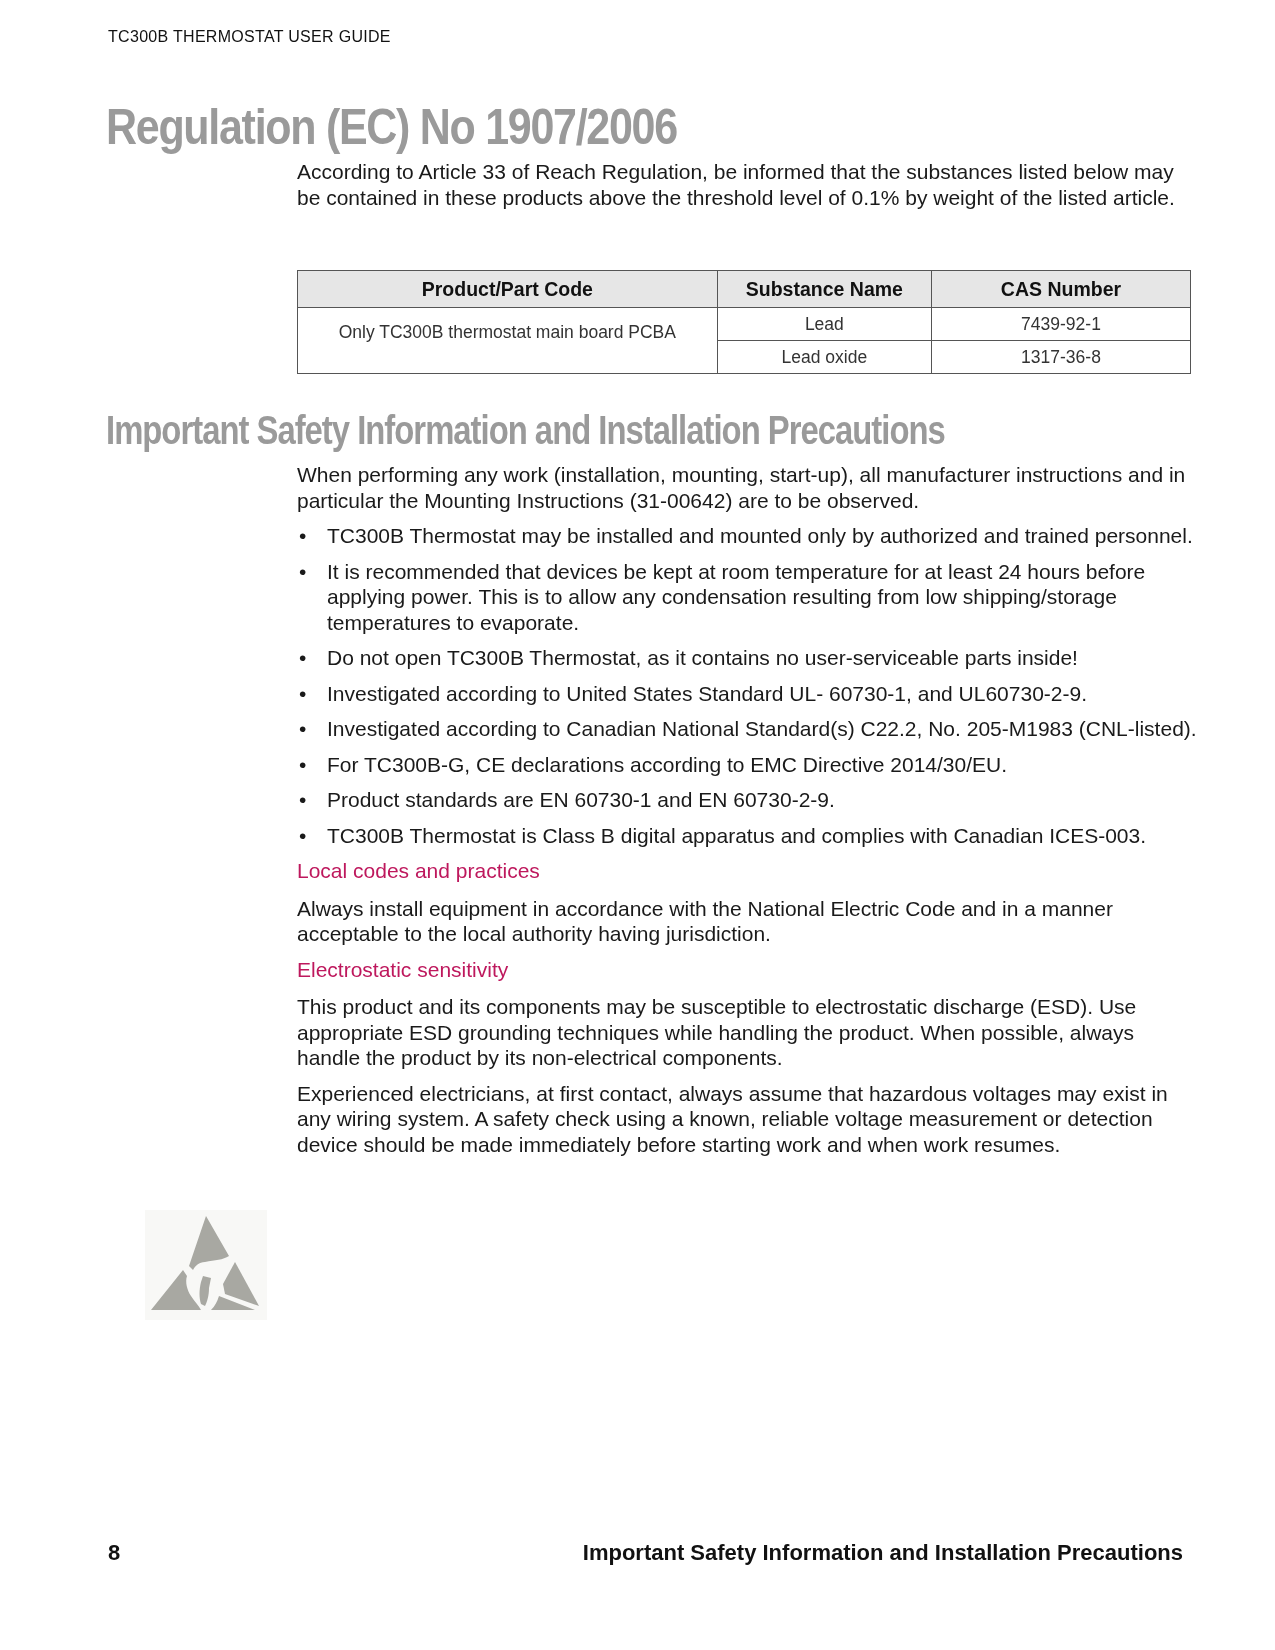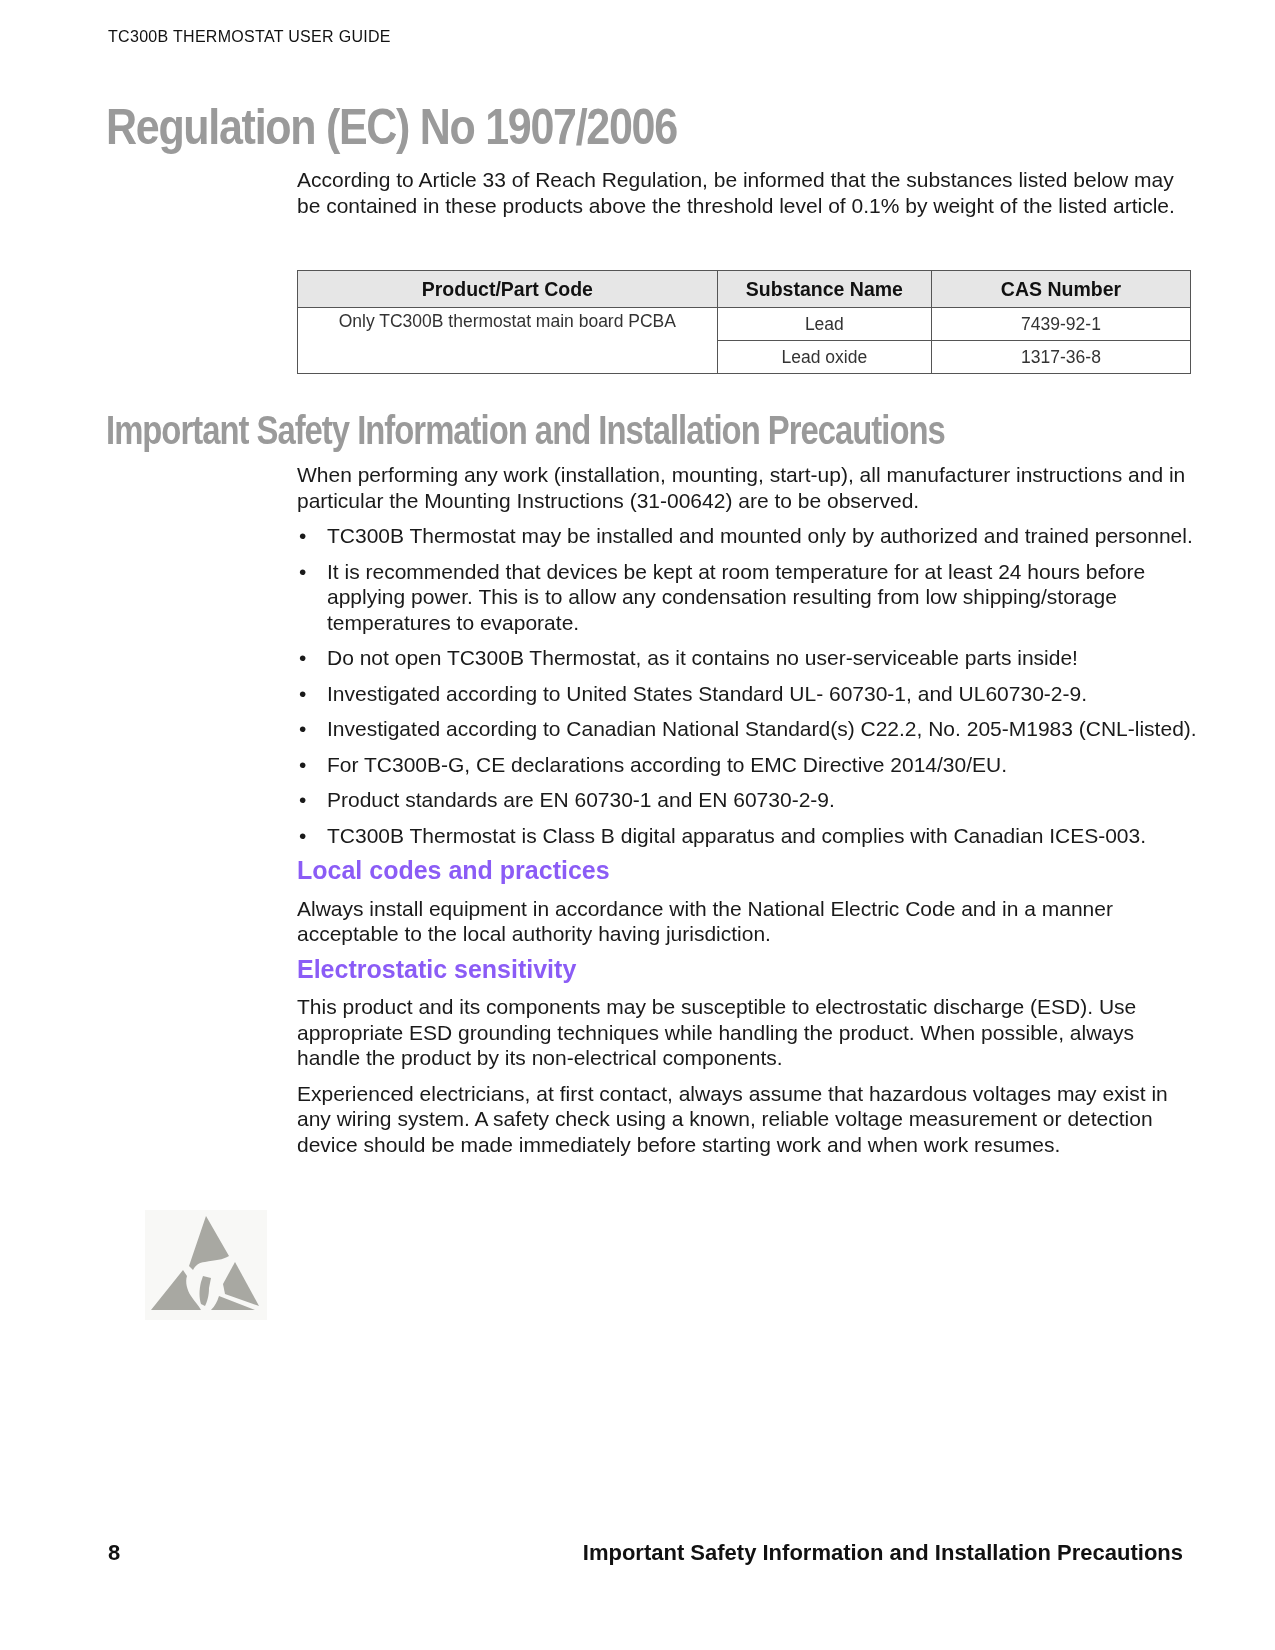--- a/index.html
+++ b/index.html
@@ -4,32 +4,32 @@
 <style>
   html, body { margin: 0; padding: 0; background: #ffffff; }
   body { width: 1275px; height: 1650px; position: relative; overflow: hidden;
          font-family: "Liberation Sans", sans-serif; color: #1a1a1a; }
   .running-header { position: absolute; left: 108px; top: 28px; font-size: 16px; letter-spacing: 0.3px; color: #111; }
   .h1 { position: absolute; left: 106px; top: 98px; font-size: 50px; font-weight: bold; color: #9a9a9a;
         letter-spacing: -1.5px; transform: scaleX(0.86); transform-origin: left top; white-space: nowrap; }
   .h2 { position: absolute; left: 106px; top: 408px; font-size: 40px; font-weight: bold; color: #9a9a9a;
         letter-spacing: -1.2px; transform: scaleX(0.82); transform-origin: left top; white-space: nowrap; }
   .body-col { position: absolute; left: 297px; width: 900px; font-size: 21px; line-height: 25.5px; color: #1a1a1a; }
-  .intro { top: 167px; }
+  .intro { top: 159px; }
   table.reach { position: absolute; left: 297px; top: 270px; width: 894px; border-collapse: collapse; font-size: 17.5px; }
   table.reach th, table.reach td { border: 1.5px solid #555; text-align: center; padding: 0 12px; }
   table.reach th { background: #e6e6e6; height: 36px; font-weight: bold; font-size: 19.5px; color: #111; }
   table.reach td { height: 32px; color: #333; vertical-align: middle; }
-  table.reach td.pc { vertical-align: top; padding-top: 3px; }
+  table.reach td.pc { vertical-align: top; padding-top: 14px; }
   .safety { top: 462px; }
   .safety p { margin: 0 0 10px 0; }
   .safety ul { margin: 0; padding: 0; list-style: none; }
   .safety li { position: relative; padding-left: 30px; margin-bottom: 10px; }
   .safety li .bullet { position: absolute; left: 2px; top: 0; }
-  .safety h3 { margin: 10px 0 12px 0; font-size: 25px; font-weight: bold; color: #8b5cf6; }
+  .safety h3 { margin: 10px 0 12px 0; font-size: 21px; font-weight: normal; color: #be185d; }
   .esd-icon { position: absolute; left: 145px; top: 1210px; width: 122px; height: 110px; background: #f8f8f6; }
   .footer-num { position: absolute; left: 108px; top: 1540px; font-size: 22px; font-weight: bold; color: #111; }
   .footer-title { position: absolute; right: 92px; top: 1540px; font-size: 22px; font-weight: bold; color: #111; }
 </style>
 </head>
 <body>
 
 <div class="running-header">TC300B THERMOSTAT USER GUIDE</div>
 
 <div class="h1">Regulation (EC) No 1907/2006</div>

